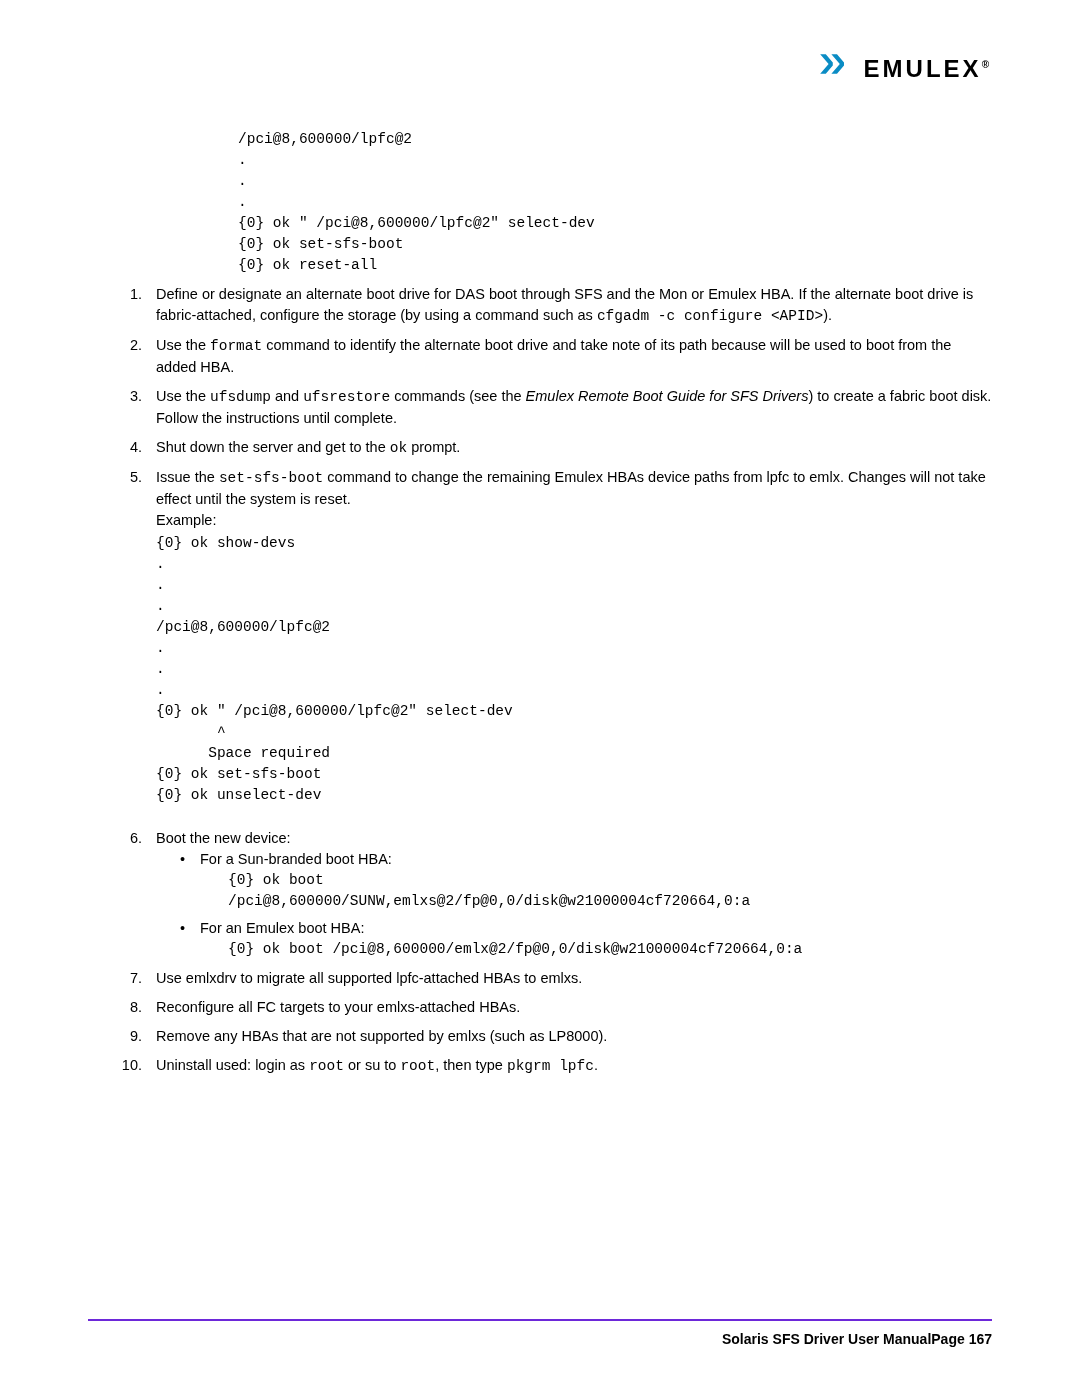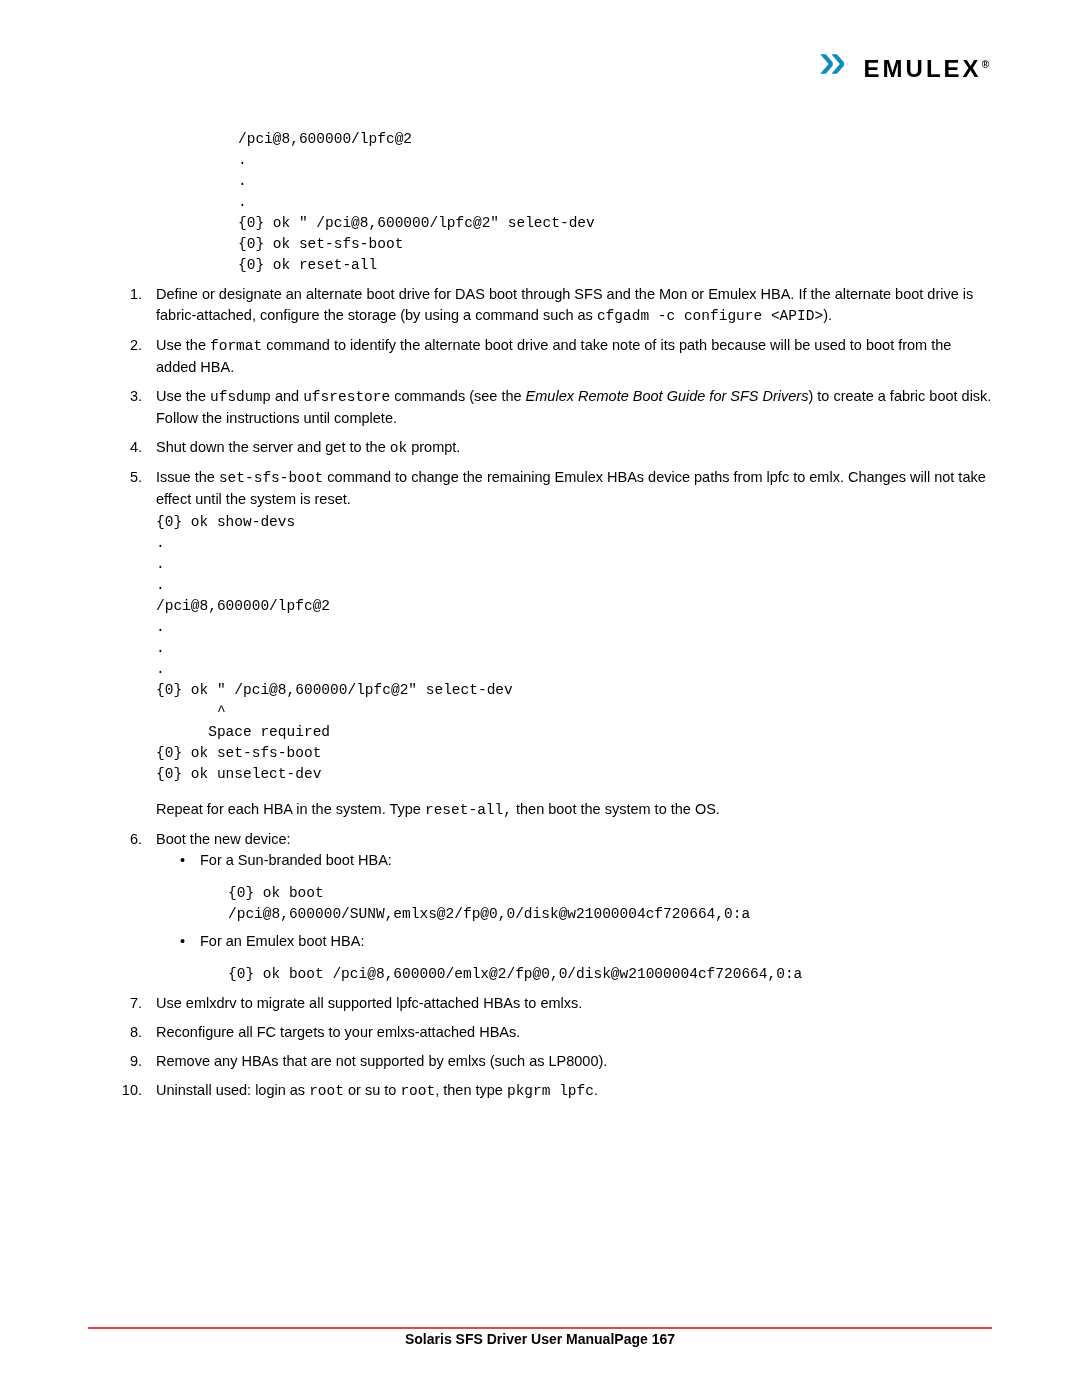--- a/index.html
+++ b/index.html
@@ -87,37 +87,38 @@
     content: "•";
     position: absolute;
     left: 4px;
     top: 0;
   }
   .italic { font-style: italic; }
   .step-code {
     font-family: "Courier New", Courier, monospace;
     font-size: 14.5px;
     white-space: pre;
-    margin-top: 12px;
+    margin-top: 0;
   }
   .step-code-block {
     margin-left: 0;
     margin-top: 2px;
   }
   .indent-code {
     margin-left: 28px;
   }
   .footer {
     position: absolute;
     bottom: 48px;
     left: 88px;
     right: 88px;
-    border-top: 2px solid #ef4444;
+    border-top: 2px solid #6d28d9;
+    padding-top: 8px;
     display: flex;
-    justify-content: center;
+    justify-content: flex-end;
     font-weight: bold;
     font-size: 14px;
   }
   .pre-e {
     margin-left: 80px;
     margin-bottom: 6px;
   }
 </style>
 </head>
 <body>
@@ -157,37 +158,35 @@
     <li>
       <span>Use the </span><span class="code">ufsdump</span><span> and </span><span class="code">ufsrestore</span><span> commands (see the </span><span class="italic">Emulex Remote Boot Guide for SFS Drivers</span><span>) to create a fabric boot disk. Follow the instructions until complete.</span>
     </li>
 
     <li>
       <span>Shut down the server and get to the </span><span class="code">ok</span><span> prompt.</span>
     </li>
 
     <li>
       <span>Issue the </span><span class="code">set-sfs-boot</span><span> command to change the remaining Emulex HBAs device paths from lpfc to emlx. Changes will not take effect until the system is reset.</span>
+      <div>Example:</div>
       <div class="step-code step-code-block">{0} ok show-devs
 .
 .
 .
 /pci@8,600000/lpfc@2
 .
 .
 .
 {0} ok " /pci@8,600000/lpfc@2" select-dev
        ^
       Space required
 {0} ok set-sfs-boot
 {0} ok unselect-dev</div>
       <div style="height:14px"></div>
-      <div>
-        <span>Repeat for each HBA in the system. Type </span><span class="code">reset-all,</span><span> then boot the system to the OS.</span>
-      </div>
     </li>
 
     <li>
       <span>Boot the new device:</span>
       <ul class="bullet">
         <li>
           <span>For a Sun-branded boot HBA:</span>
           <div class="step-code indent-code">{0} ok boot
 /pci@8,600000/SUNW,emlxs@2/fp@0,0/disk@w21000004cf720664,0:a</div>
         </li>

